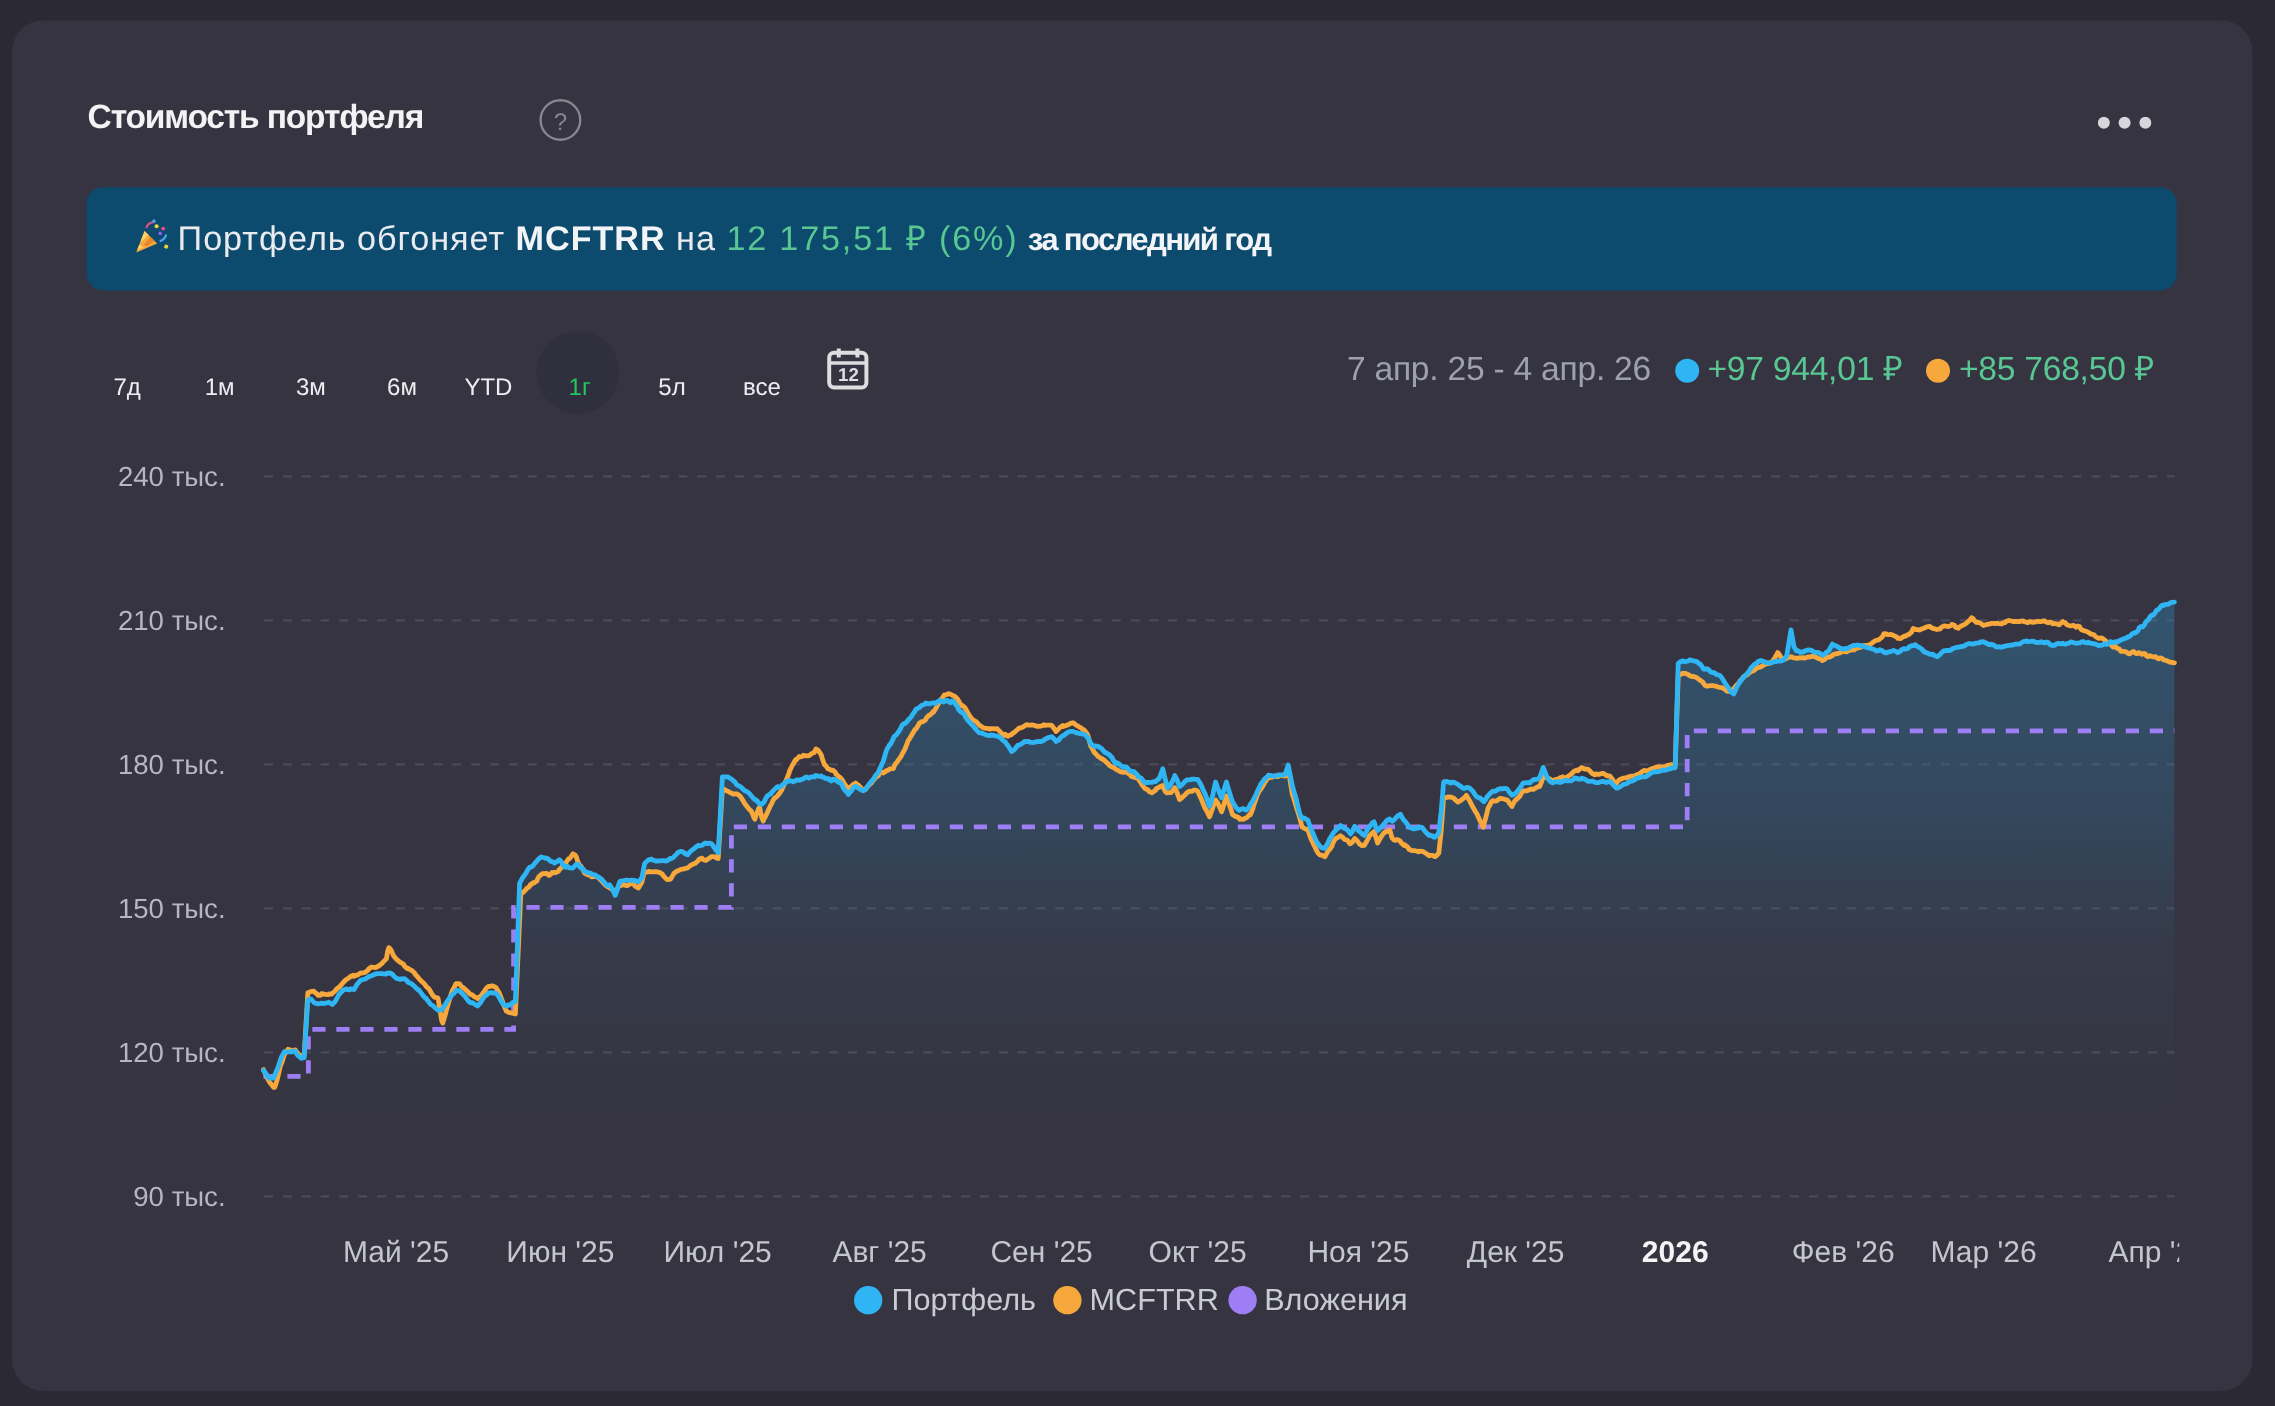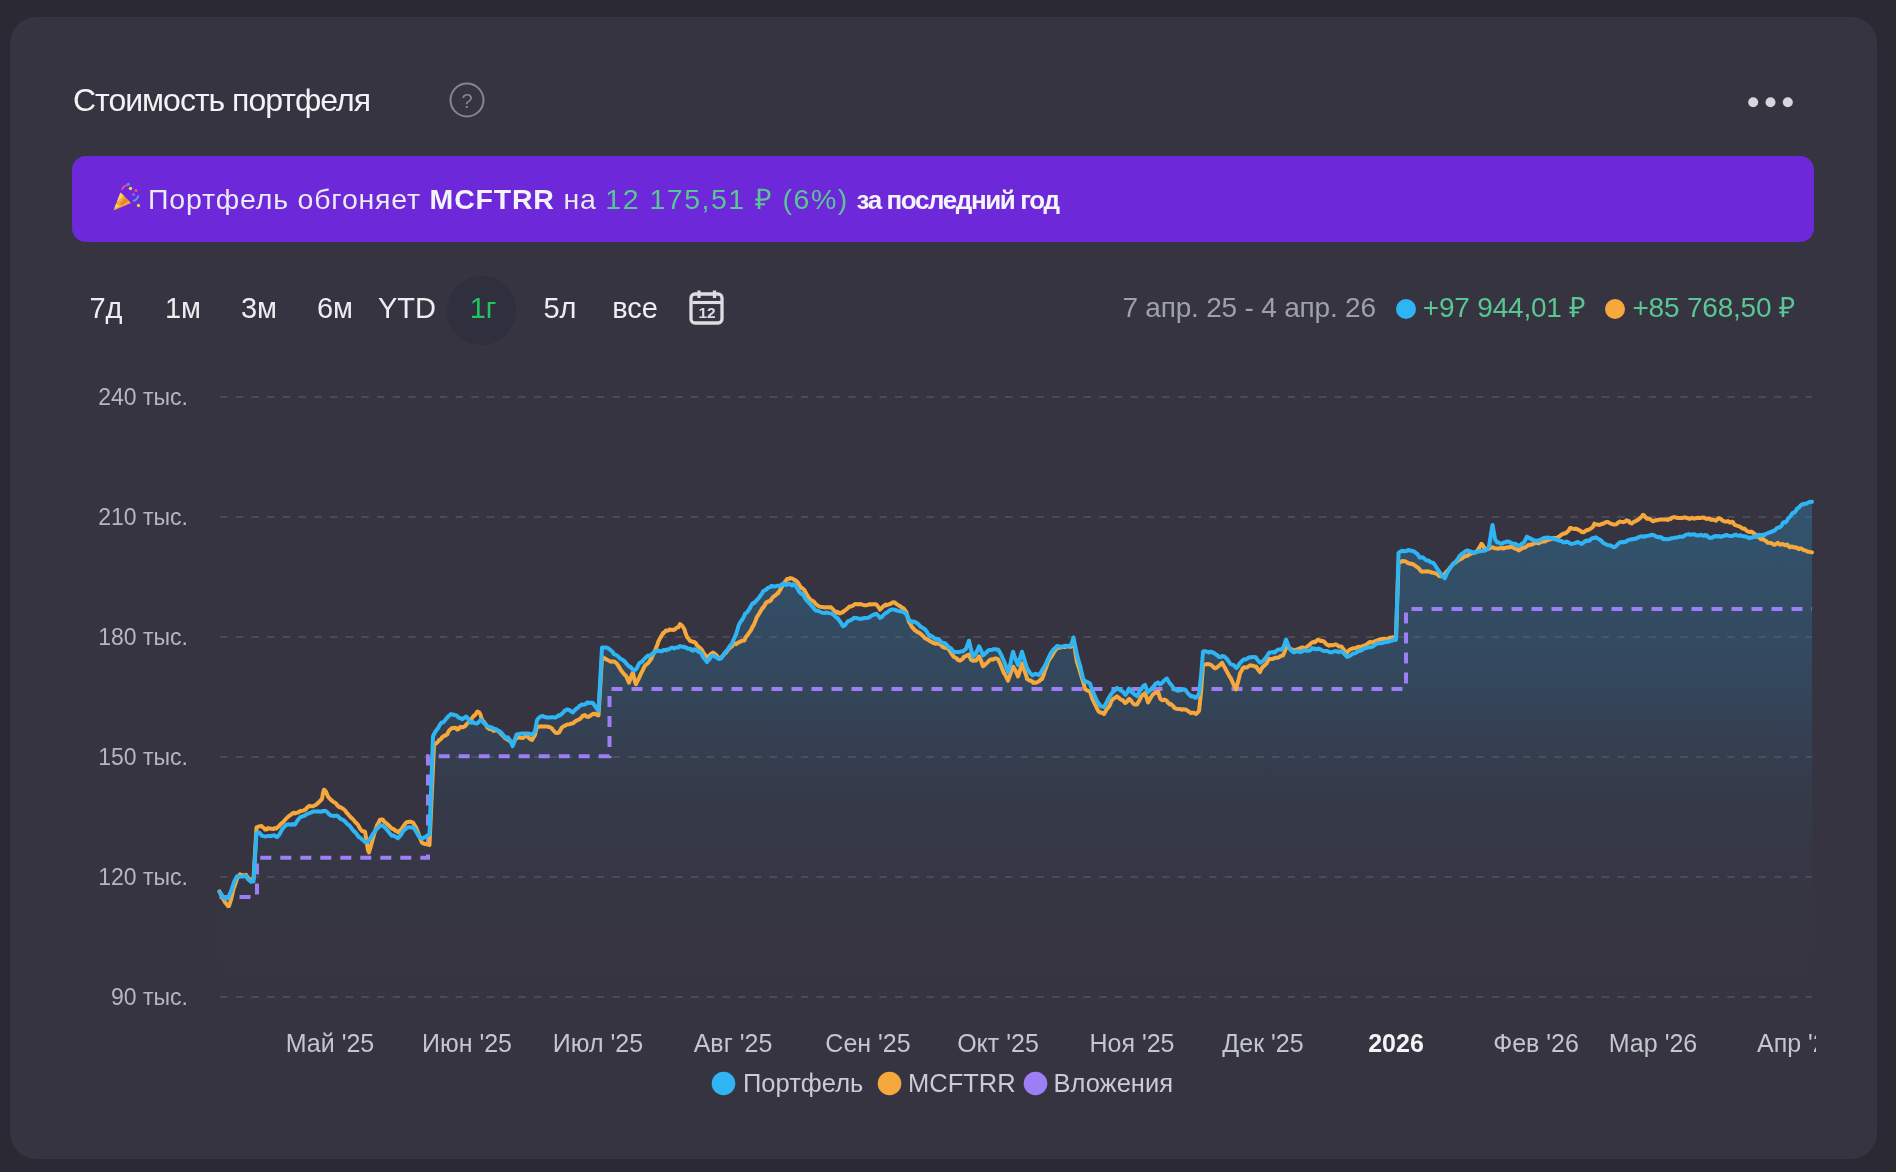--- a/index.html
+++ b/index.html
@@ -1,22 +1,22 @@
 <!DOCTYPE html>
 <html><head><meta charset="utf-8">
 <style>
 *{margin:0;padding:0;box-sizing:border-box}
 html,body{width:1896px;height:1172px;background:#2b2933;font-family:"Liberation Sans",sans-serif;position:relative;overflow:hidden}
 .card{position:absolute;left:10px;top:17px;width:1867px;height:1142px;background:#363440;border-radius:26px}
-.title{position:absolute;left:73px;top:82px;font-size:32px;font-weight:400;color:#f2f3f5;letter-spacing:-1px}
-.banner{position:absolute;left:72px;top:156px;width:1742px;height:86px;background:#6d28d9;border-radius:14px}
+.title{position:absolute;left:73px;top:82px;font-size:28px;font-weight:700;color:#f2f3f5;letter-spacing:-1px}
+.banner{position:absolute;left:72px;top:156px;width:1742px;height:86px;background:#0c4a6e;border-radius:14px}
 .banner .txt{position:absolute;left:76px;top:0;height:86px;line-height:86px;font-size:28.5px;color:#e9ebee;letter-spacing:-0.2px;white-space:nowrap}
 .banner b{color:#f3f4f7;font-weight:700}
 .banner .grn{color:#59c794}
-.rng{position:absolute;top:293px;height:30px;line-height:30px;font-size:29px;color:#eceef1;transform:translateX(-50%);white-space:nowrap}
+.rng{position:absolute;top:308px;height:30px;line-height:30px;font-size:20px;color:#eceef1;transform:translateX(-50%);white-space:nowrap}
 .pill{position:absolute;left:447px;top:276px;width:69px;height:69px;border-radius:35px;background:#302f3e}
 .sel{color:#22c55e}
 .rinfo{position:absolute;top:293px;right:101px;height:30px;line-height:30px;font-size:28px;white-space:nowrap;color:#9da1ab;letter-spacing:-0.2px}
 .rinfo .grn{color:#59c794}
 .rinfo .dot{display:inline-block;width:20px;height:20px;border-radius:10px;vertical-align:-2px;margin:0 7px 0 20px}
 </style></head>
 <body>
 <div class="card"></div>
 <div class="title">Стоимость портфеля</div>
 <svg style="position:absolute;left:449px;top:82px" width="38" height="38" viewBox="0 0 38 38">

